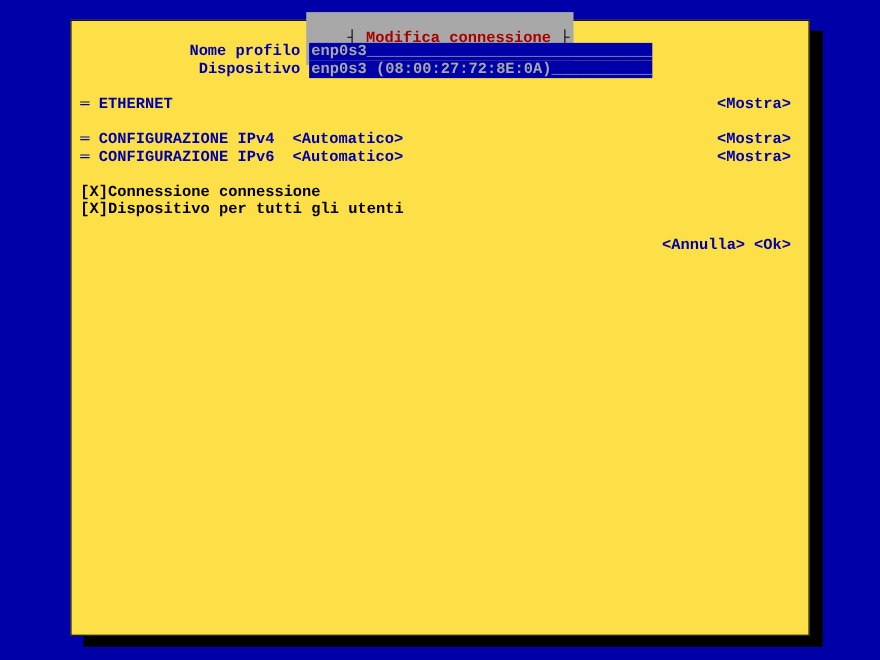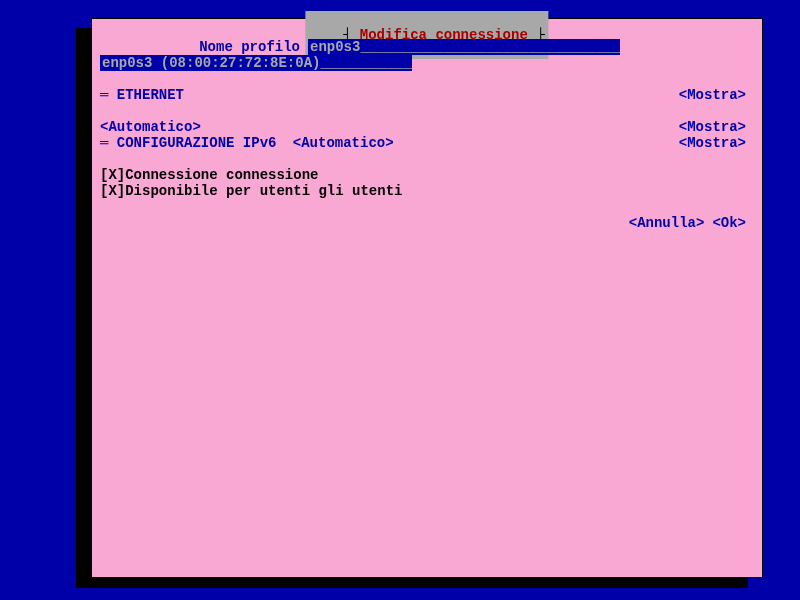--- a/index.html
+++ b/index.html
@@ -16,27 +16,26 @@
   .shadow {
     position: absolute;
     background: #000;
     top: 28px;
     left: 76px;
     width: 672px;
     height: 560px;
   }
   .dialog {
     position: absolute;
-    background: #f9a8d4;
+    background: #fde047;
     top: 18px;
     left: 64px;
     width: 672px;
     height: 560px;
     border: 1px solid #000;
-    margin-left: 27px;
   }
   .title-wrap {
     position: absolute;
     top: -8px;
     left: 50%;
     transform: translateX(-50%);
     background: #a8a8a8;
     padding: 0 4px;
     color: #000;
     white-space: pre;
@@ -83,53 +82,55 @@
   </div>
 
   <div class="content">
 
     <div class="row">
       <div class="label-profile">Nome profilo</div>
       <div class="field-bg"><span>enp0s3_</span><span>________________________________</span></div>
     </div>
 
     <div class="row">
+      <div class="label-profile">Dispositivo</div>
       <div class="field-bg"><span>enp0s3 (08:00:27:72:8E:0A)</span><span>_____________</span></div>
     </div>
 
     <div class="spacer"></div>
 
     <div class="row">
       <span class="link"><span>═ </span><span>ETHERNET</span></span>
       <span class="right link">&lt;Mostra&gt;</span>
     </div>
 
     <div class="spacer"></div>
 
     <div class="row ipv-row">
+      <span class="link"><span>═ </span><span class="cfg-label">CONFIGURAZIONE IPv4</span></span>
       <span class="link">&lt;Automatico&gt;</span>
       <span class="right link">&lt;Mostra&gt;</span>
     </div>
 
     <div class="row ipv-row">
       <span class="link"><span>═ </span><span class="cfg-label">CONFIGURAZIONE IPv6</span></span>
       <span class="link">&lt;Automatico&gt;</span>
       <span class="right link">&lt;Mostra&gt;</span>
     </div>
 
     <div class="spacer"></div>
 
     <div class="row">
       <span class="brkt">[X]</span>
         <span> Connessione connessione</span>
     </div>
 
     <div class="row">
       <span class="brkt">[X]</span>
-        <span> Disponibile per utenti gli utenti</span>
+        <span> Dispositivo per tutti gli utenti</span>
     </div>
 
     <div class="spacer"></div>
 
     <div class="row bottom-buttons">
       <span class="link">&lt;Annulla&gt;</span>
       <span class="link">&lt;Ok&gt;</span>
     </div>
 
   </div>

